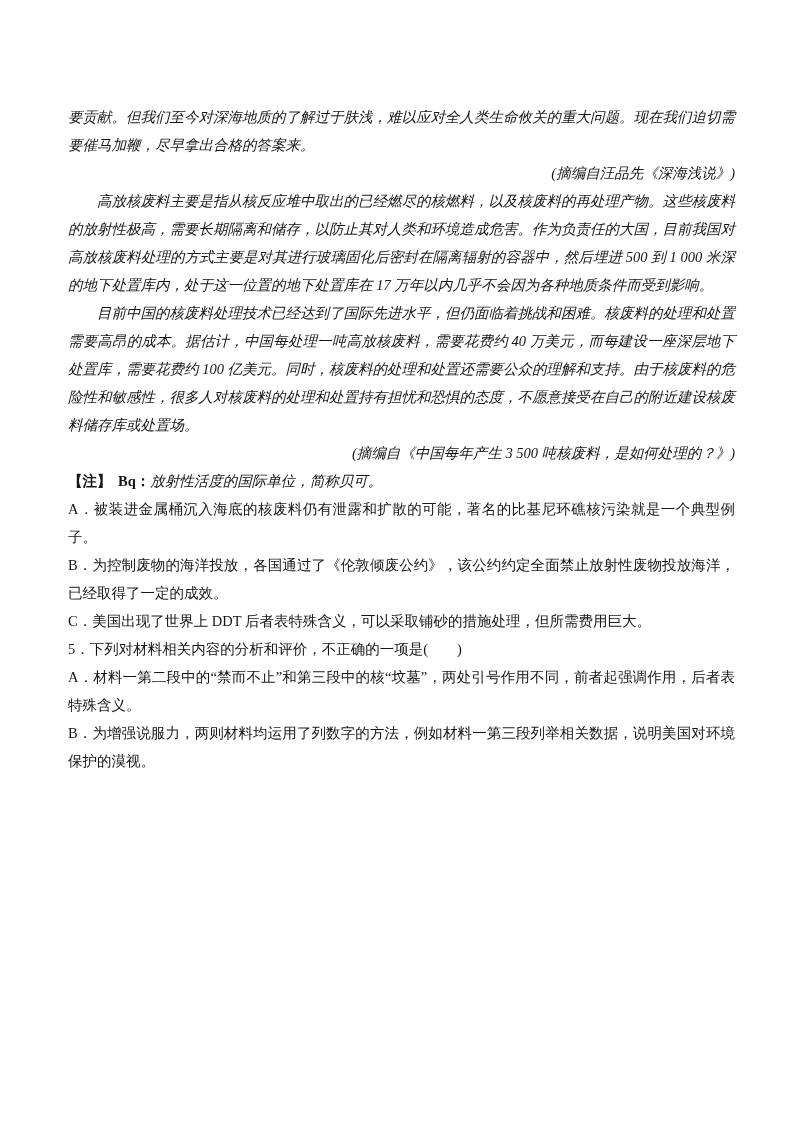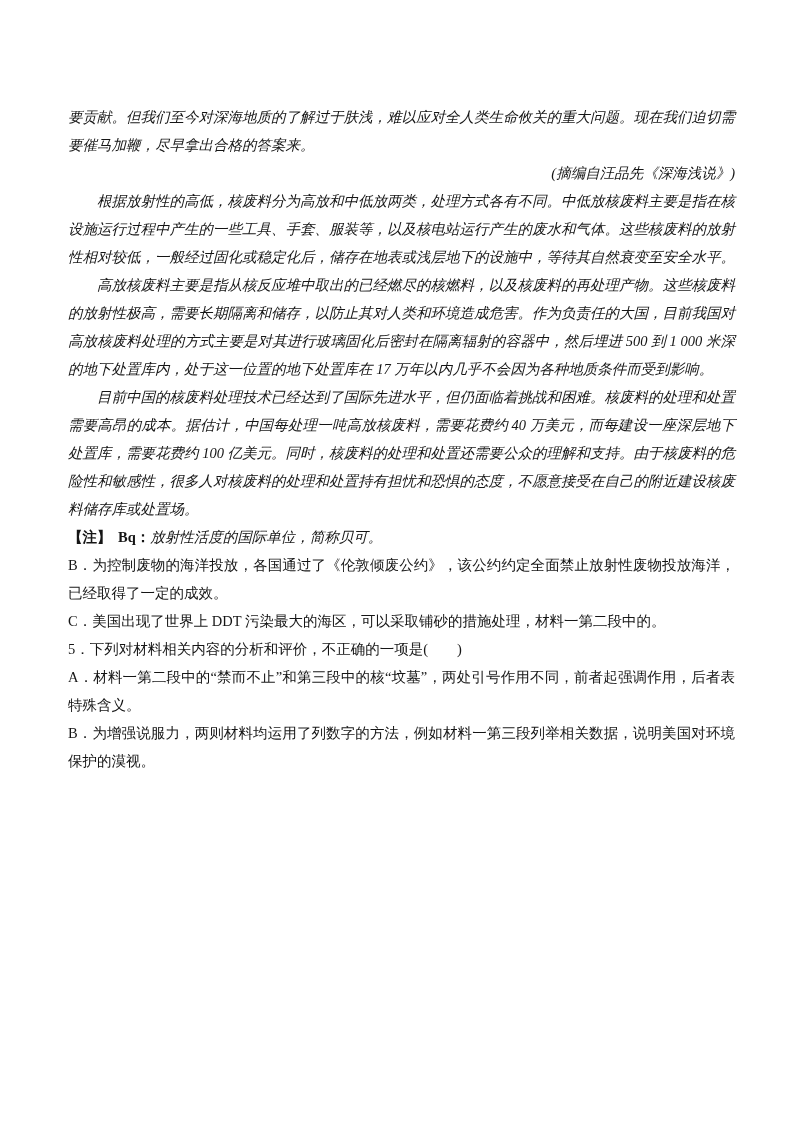--- a/index.html
+++ b/index.html
@@ -50,29 +50,30 @@
 </head>
 <body>
 
 <div class="page">
 
   <p class="kai">要贡献。但我们至今对深海地质的了解过于肤浅，难以应对全人类生命攸关的重大问题。现在我们迫切需要催马加鞭，尽早拿出合格的答案来。</p>
 
   <p class="kai right">(摘编自汪品先《深海浅说》)</p>
 
 
-  <p class="kai indent">根据放射性的高低，核废料分为高放和中低放两类，处理方式各有不同。中低放核废料主要是指在核设施运行过程中产生的一些工具、手套、服装等，以及核电站运行产生的废水和气体。这些核废料的放射性相对较低，一般经过固化或稳定化后，储存在地表或浅层地下的设施中，等待其自然衰变至安全水平。</p>
   <p class="kai indent">高放核废料主要是指从核反应堆中取出的已经燃尽的核燃料，以及核废料的再处理产物。这些核废料的放射性极高，需要长期隔离和储存，以防止其对人类和环境造成危害。作为负责任的大国，目前我国对高放核废料处理的方式主要是对其进行玻璃固化后密封在隔离辐射的容器中，然后埋进 500 到 1 000 米深的地下处置库内，处于这一位置的地下处置库在 17 万年以内几乎不会因为各种地质条件而受到影响。</p>
   <p class="kai indent">目前中国的核废料处理技术已经达到了国际先进水平，但仍面临着挑战和困难。核废料的处理和处置需要高昂的成本。据估计，中国每处理一吨高放核废料，需要花费约 40 万美元，而每建设一座深层地下处置库，需要花费约 100 亿美元。同时，核废料的处理和处置还需要公众的理解和支持。由于核废料的危险性和敏感性，很多人对核废料的处理和处置持有担忧和恐惧的态度，不愿意接受在自己的附近建设核废料储存库或处置场。</p>
 
+  <p class="kai right">(摘编自《中国每年产生 3 500 吨核废料，是如何处理的？》)</p>
 
   <p class="note"><span class="note-label">【注】</span><span class="note-term">Bq：</span><span class="kai">放射性活度的国际单位，简称贝可。</span></p>
 
 
+  <p class="upright"><span>A．</span><span>被装进金属桶沉入海底的核废料仍有泄露和扩散的可能，著名的比基尼环礁核污染就是一个典型例子。</span></p>
   <p class="upright"><span>B．</span><span>为控制废物的海洋投放，各国通过了《伦敦倾废公约》，该公约约定全面禁止放射性废物投放海洋，已经取得了一定的成效。</span></p>
-  <p class="upright"><span>C．</span><span>美国出现了世界上 DDT 污染最大的海区，可以采取铺砂的措施处理，材料一第二段中的。</span></p>
+  <p class="upright"><span>C．</span><span>美国出现了世界上 DDT 后者表特殊含义，可以采取铺砂的措施处理，但所需费用巨大。</span></p>
 
   <p class="upright"><span>5．</span><span>下列对材料相关内容的分析和评价，不正确的一项是(　　)</span></p>
 
   <p class="upright"><span>A．</span><span>材料一第二段中的“禁而不止”和第三段中的核“坟墓”，两处引号作用不同，前者起强调作用，后者表特殊含义。</span></p>
   <p class="upright"><span>B．</span><span>为增强说服力，两则材料均运用了列数字的方法，例如材料一第三段列举相关数据，说明美国对环境保护的漠视。</span></p>
 
 </div>
 
 </body></html>

